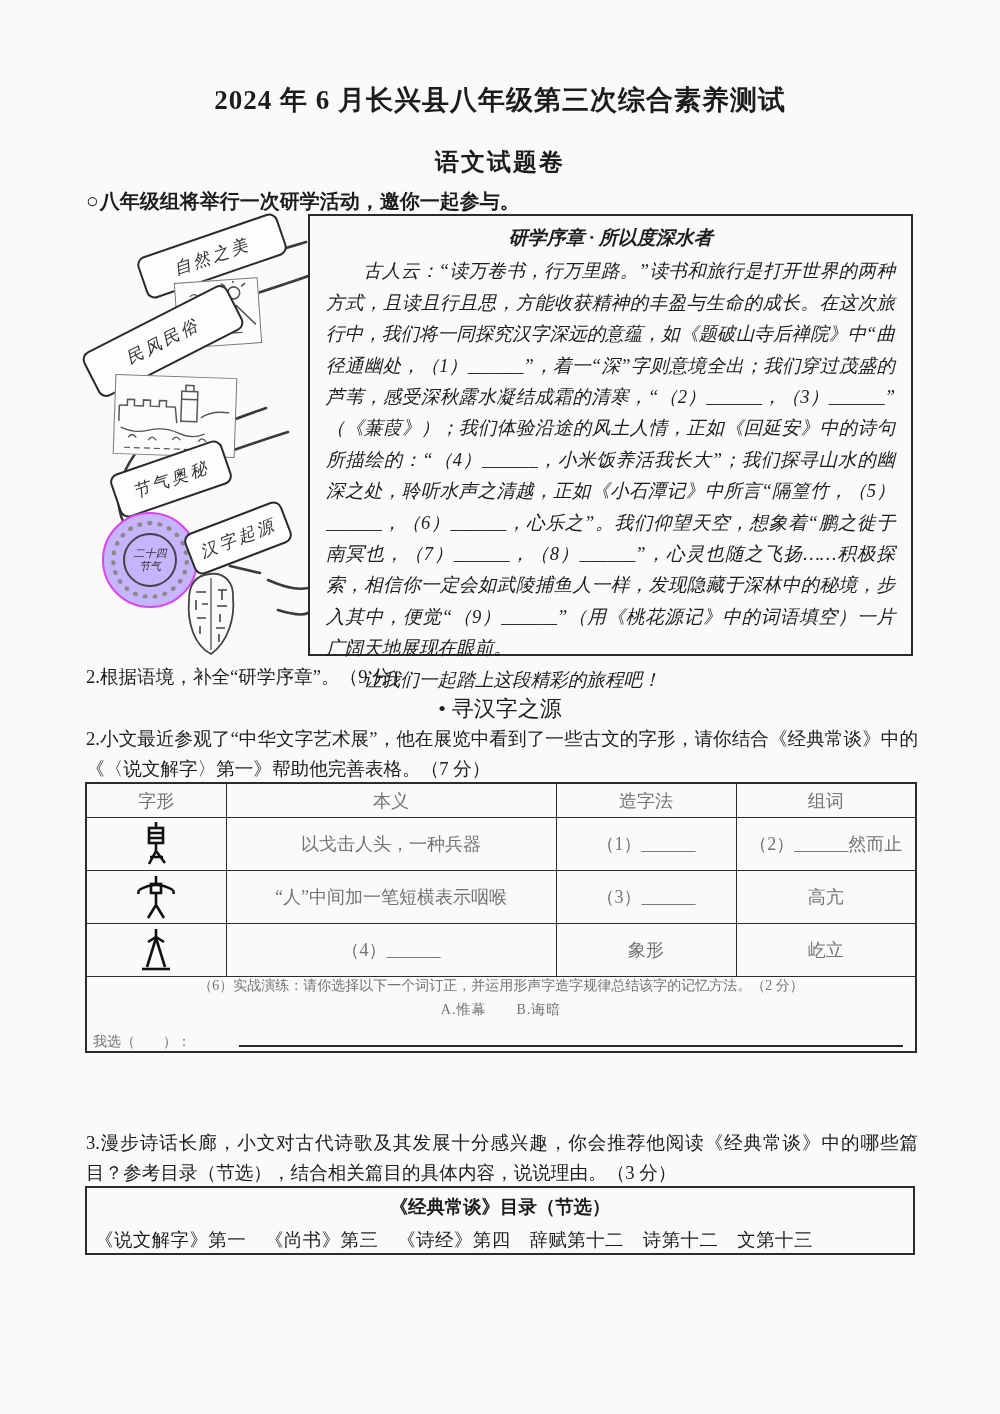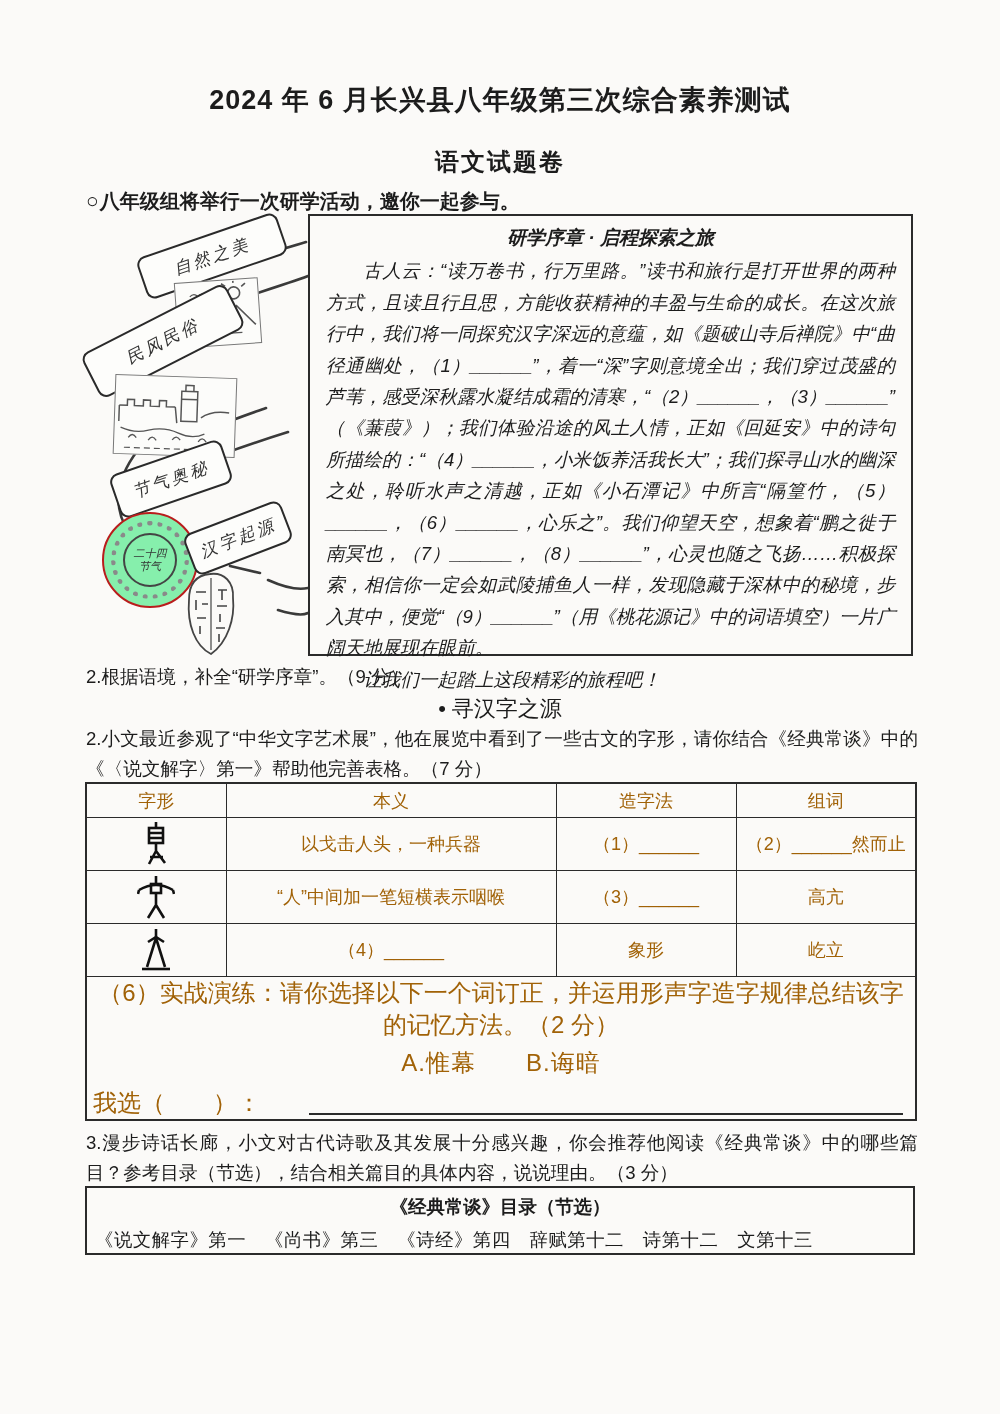--- a/index.html
+++ b/index.html
@@ -1,19 +1,19 @@
 <!DOCTYPE html>
 <html lang="zh"><head>
 <meta charset="utf-8">
 <style>
   html,body{margin:0;padding:0;background:#ffffff;}
   #page{
     position:relative;width:1000px;height:1414px;margin:0 auto;
     background:#fbfaf8;color:#1c1c1c;overflow:hidden;
-    font-family:Liberation Sans, sans-serif;
+    font-family:Liberation Serif, serif;
   }
   .abs{position:absolute;}
   
   .doc-title{top:82px;left:0;width:100%;text-align:center;font-size:27px;font-weight:bold;letter-spacing:1px;}
   .doc-subtitle{top:146px;left:0;width:100%;text-align:center;font-size:24px;font-weight:bold;letter-spacing:2px;}
   .intro-line{top:188px;left:86px;font-size:20px;font-weight:bold;}
   .intro-line .circle{font-size:21px;font-weight:normal;margin-right:1px;}
   
   .prologue-box{
     left:308px;top:214px;width:605px;height:442px;border:2px solid #2b2b2b;box-sizing:border-box;
@@ -22,43 +22,43 @@
   .prologue-box .box-heading{text-align:center;font-weight:bold;font-size:19px;margin:1px 0 2px 0;}
   .prologue-box p{margin:0;text-indent:2em;}
   
   .illu{left:80px;top:218px;width:228px;height:440px;}
   .illu .tag{
     position:absolute;border:2.5px solid #2a2a2a;border-radius:9px;background:#fdfdfb;
     display:flex;align-items:center;justify-content:center;
     font-style:italic;font-size:17px;letter-spacing:3px;color:#333;box-sizing:border-box;
   }
   .sketch{position:absolute;background:#fcfcfa;border:1.5px solid #777;box-sizing:border-box;}
-  .wheel{position:absolute;border:2px solid #b91c1c;border-radius:50%;box-sizing:border-box;background:#86efac;}
+  .wheel{position:absolute;border:2px solid #d946ef;border-radius:50%;box-sizing:border-box;background:#c4b5fd;}
   .wheel-ring{position:absolute;inset:7px;border:5px dotted #8a8a8a;border-radius:50%;box-sizing:border-box;}
   .wheel-inner{
     position:absolute;inset:19px;border:2px solid #444;border-radius:50%;box-sizing:border-box;
     display:flex;align-items:center;justify-content:center;text-align:center;
     font-size:11px;line-height:13px;font-style:italic;color:#333;padding:4px;
   }
   
   .q-text{left:86px;width:832px;font-size:18.6px;line-height:30px;text-align:justify;}
   .center-bullet{left:0;width:100%;text-align:center;font-size:22px;}
   .center-bullet .dot{margin-right:6px;}
   
   table.char-table{
     position:absolute;left:85px;top:782px;width:830px;border-collapse:collapse;
-    font-size:18px;color:#a16207;table-layout:fixed;
+    font-size:18px;color:#737373;table-layout:fixed;
   }
   table.char-table th,table.char-table td{
     border:1.6px solid #2b2b2b;text-align:center;vertical-align:middle;padding:0 6px;
   }
   table.char-table{border:2.5px solid #2b2b2b;}
   table.char-table th{height:33px;font-weight:normal;}
   table.char-table td{height:52px;}
-  td.practice-cell{text-align:left;height:auto;padding:8px 14px 10px 14px;font-size:24px;margin-top:32px;}
+  td.practice-cell{text-align:left;height:auto;padding:8px 14px 10px 14px;font-size:14px;margin-top:32px;}
   .practice-options{text-align:center;margin:6px 0 8px 0;letter-spacing:1px;}
   .answer-row{display:flex;align-items:flex-end;gap:38px;}
   .answer-row .lbl{white-space:nowrap;}
   .answer-rule{flex:1;border-bottom:2px solid #2b2b2b;margin:0 6px 4px 10px;height:18px;}
   
   .catalog-box{
     left:85px;top:1186px;width:830px;height:69px;border:2px solid #2b2b2b;box-sizing:border-box;
     font-size:18.4px;
   }
   .catalog-title{text-align:center;font-weight:bold;margin-top:6px;}
@@ -135,21 +135,21 @@
     </div>
 
     <svg width="62" height="88" viewBox="0 0 62 88" style="position:absolute;left:100px;top:352px;" fill="none" stroke="#444" stroke-width="1.8">
       <path d="M30 4 C 44 2, 54 12, 53 28 C 55 48, 48 72, 31 84 C 15 76, 7 54, 9 30 C 9 12, 18 5, 30 4 Z"></path>
       <path d="M31 8 v72" stroke-width="1.2"></path>
       <path d="M16 22 h10 M16 30 v10 M22 34 h6 M38 20 h9 M42 20 v10 M37 36 h10 M40 44 v8 M17 48 h9 M20 56 v8 M36 58 h9 M39 64 v8" stroke-width="1.6"></path>
     </svg>
   </div>
 
   <div class="abs prologue-box">
-    <div class="box-heading">研学序章 · 启程探索之旅</div>
+    <div class="box-heading">研学序章 · 所以度深水者</div>
     <p>古人云：“读万卷书，行万里路。”读书和旅行是打开世界的两种方式，且读且行且思，方能收获精神的丰盈与生命的成长。在这次旅行中，我们将一同探究汉字深远的意蕴，如《题破山寺后禅院》中“曲径通幽处，（1）______”，着一“深”字则意境全出；我们穿过茂盛的芦苇，感受深秋露水凝结成霜的清寒，“（2）______，（3）______”（《蒹葭》）；我们体验沿途的风土人情，正如《回延安》中的诗句所描绘的：“（4）______，小米饭养活我长大”；我们探寻山水的幽深之处，聆听水声之清越，正如《小石潭记》中所言“隔篁竹，（5）______，（6）______，心乐之”。我们仰望天空，想象着“鹏之徙于南冥也，（7）______，（8）______”，心灵也随之飞扬……积极探索，相信你一定会如武陵捕鱼人一样，发现隐藏于深林中的秘境，步入其中，便觉“（9）______”（用《桃花源记》中的词语填空）一片广阔天地展现在眼前。</p>
     <p>让我们一起踏上这段精彩的旅程吧！</p>
   </div>
 
   <div class="abs q-text" style="top:662px;">2.根据语境，补全“研学序章”。（9 分）</div>
 
   <div class="abs center-bullet" style="top:694px;">
     <span class="dot">•</span><span>寻汉字之源</span>
   </div>
 

